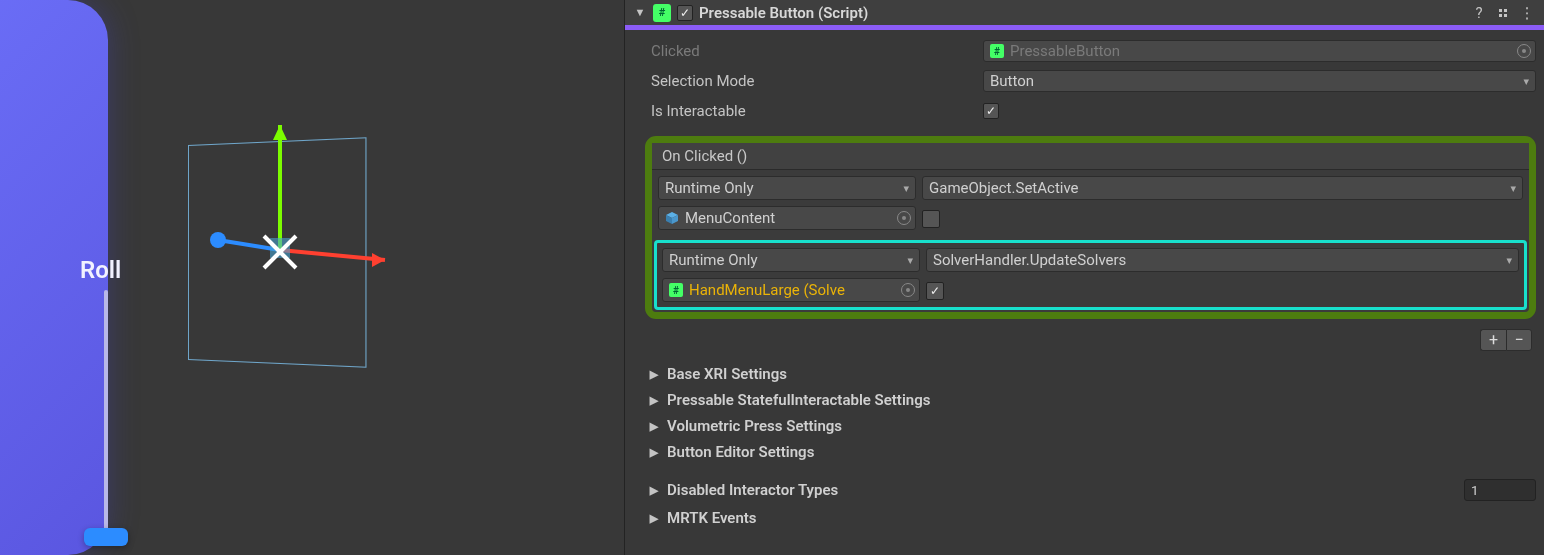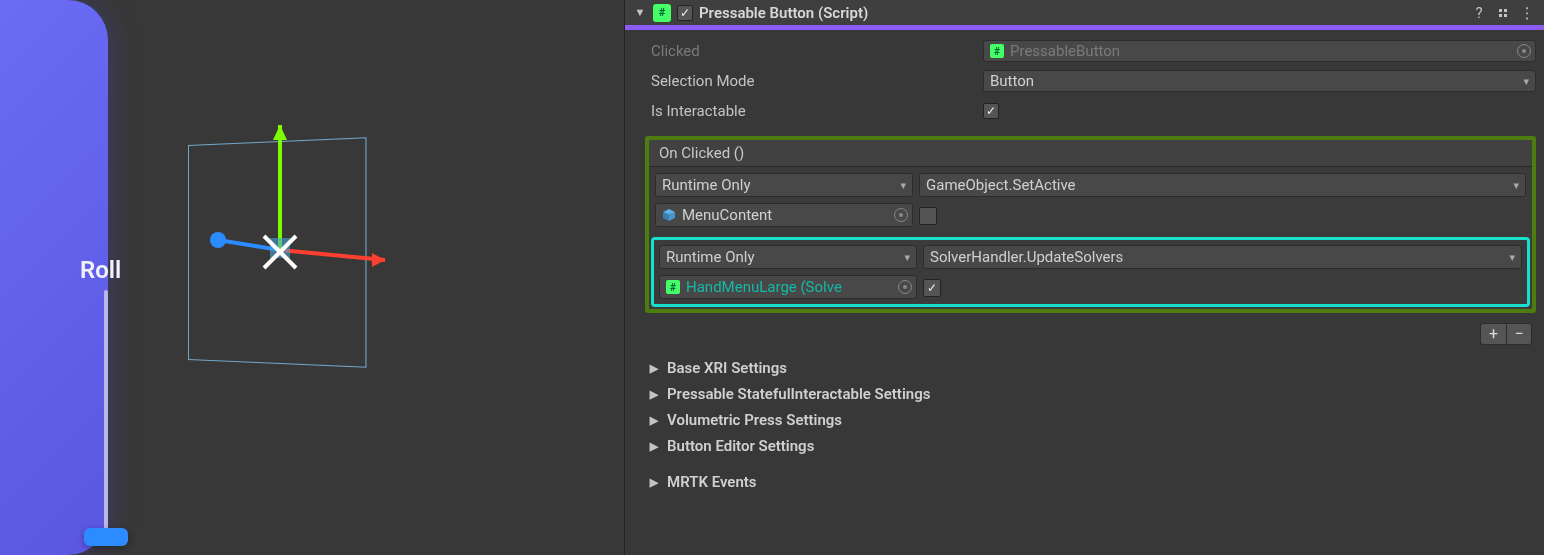--- a/index.html
+++ b/index.html
@@ -98,22 +98,22 @@
   .objfield .dot::after { content:""; width:4px; height:4px; border-radius:50%; background:#888; }
   .select {
     flex:1; height:22px; background:#484848; border:1px solid #2c2c2c; border-radius:3px;
     display:flex; align-items:center; padding:0 6px; color:#d0d0d0;
     position:relative; cursor:pointer;
   }
   .select::after { content:"▾"; position:absolute; right:6px; color:#aaa; font-size:11px; }
 
   .event-block {
     margin: 10px 8px 0 20px;
-    border: 4px solid #4d7c0f;
-    border-radius: 3px;
+    border: 7px solid #4d7c0f;
+    border-radius: 11px;
     background: #3b3b3b;
   }
   .event-title {
     padding: 4px 10px;
     background: #414141;
     border-bottom: 1px solid #2a2a2a;
     color:#c8c8c8;
   }
   .event-entry {
     padding: 6px 6px 4px 6px;
@@ -274,21 +274,21 @@
 
       <div class="event-entry highlighted">
         <div class="select">
           <span>Runtime Only</span>
         </div>
         <div class="select">
           <span>SolverHandler.UpdateSolvers</span>
         </div>
         <div class="objfield">
           <span class="mini-script-icon"></span>
-          <span style="color:#14b8a6; white-space:nowrap; overflow:hidden;">HandMenuLarge (Solve</span>
+          <span style="color:#eab308; white-space:nowrap; overflow:hidden;">HandMenuLarge (Solve</span>
           <span class="dot"></span>
         </div>
         <div class="arg-cell">
           <span class="arg-chk on"></span>
         </div>
       </div>
     </div>
 
     <div class="event-footer">
       <div class="pm-btn">+</div>
@@ -309,17 +309,22 @@
       <span class="text">Volumetric Press Settings</span>
     </div>
     <div class="section-row">
       <span class="foldout collapsed"></span>
       <span class="text">Button Editor Settings</span>
     </div>
 
     <div style="height:10px"></div>
     <div class="section-row">
       <span class="foldout collapsed"></span>
+      <span class="text">Disabled Interactor Types</span>
+      <input class="intfield" value="1" style="">
+    </div>
+    <div class="section-row">
+      <span class="foldout collapsed"></span>
       <span class="text">MRTK Events</span>
     </div>
 
   </div>
 </div>
 
 </body></html>

